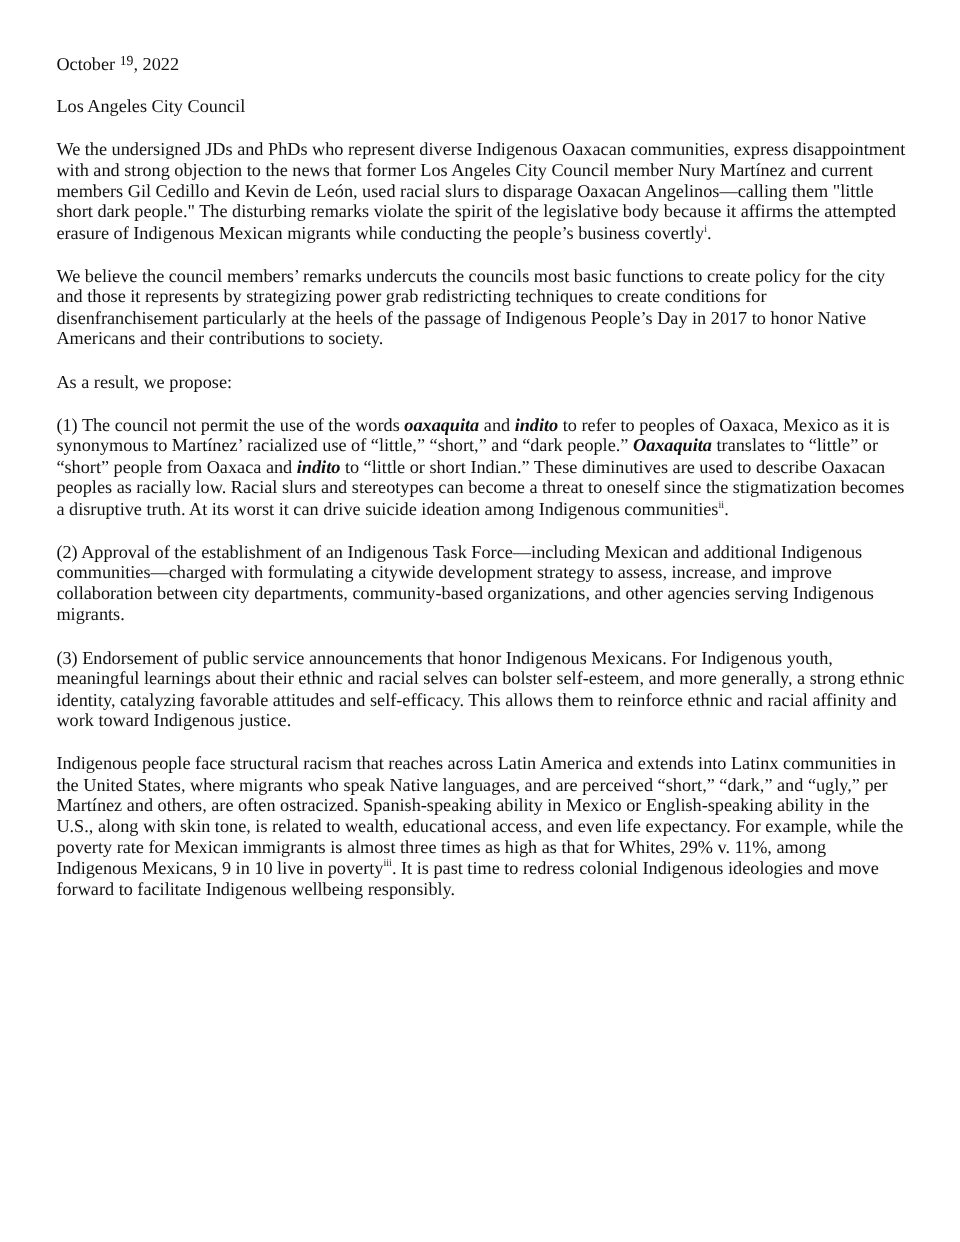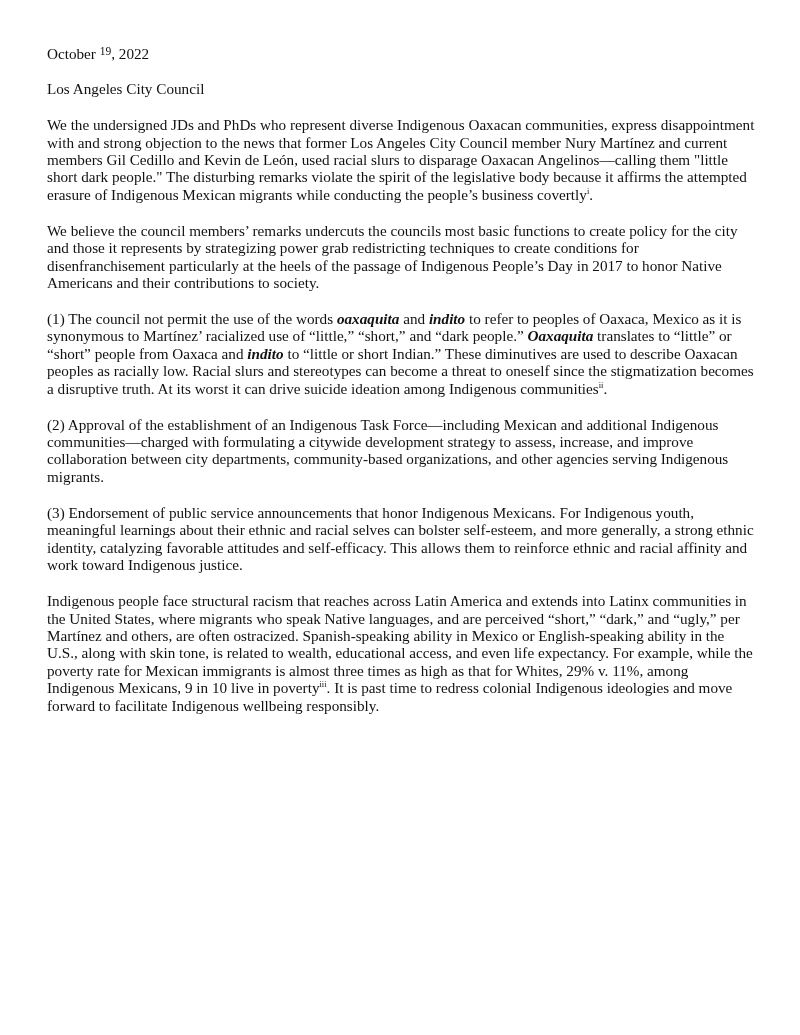--- a/index.html
+++ b/index.html
@@ -62,20 +62,21 @@
     <div class="block date-line"><span>October</span> <span class="date-day">19</span><span>, 2022</span></div>
 
     <div class="block address">
       <div>Los Angeles City Council</div>
     </div>
 
     <p class="para"><span>We the undersigned JDs and PhDs who represent diverse Indigenous Oaxacan communities, express disappointment with and strong objection to the news that former Los Angeles City Council member Nury Martínez and current members Gil Cedillo and Kevin de León, used racial slurs to disparage Oaxacan Angelinos—calling them "little short dark people."  The disturbing remarks violate the spirit of the legislative body because it affirms the attempted erasure of Indigenous Mexican migrants while conducting the people’s business covertly</span><sup class="fn">i</sup><span>.</span></p>
 
     <p class="para">We believe the council members’ remarks undercuts the councils most basic functions to create policy for the city and those it represents by strategizing power grab redistricting techniques to create conditions for disenfranchisement particularly at the heels of the passage of Indigenous People’s Day in 2017 to honor Native Americans and their contributions to society.</p>
 
+    <p class="para">As a result, we propose:</p>
 
     <p class="para"><span>(1) The council not permit the use of the words </span><em class="term">oaxaquita</em><span> and </span><em class="term">indito</em><span> to refer to peoples of Oaxaca, Mexico as it is synonymous to Martínez’ racialized use of “little,” “short,” and “dark people.”  </span><em class="term">Oaxaquita</em><span> translates to “little” or “short” people from Oaxaca and </span><em class="term">indito</em><span> to “little or short Indian.”  These diminutives are used to describe Oaxacan peoples as racially low.  Racial slurs and stereotypes can become a threat to oneself since the stigmatization becomes a disruptive truth.  At its worst it can drive suicide ideation among Indigenous communities</span><sup class="fn">ii</sup><span>.</span></p>
 
     <p class="para">(2) Approval of the establishment of an Indigenous Task Force—including Mexican and additional Indigenous communities—charged with formulating a citywide development strategy to assess, increase, and improve collaboration between city departments, community-based organizations, and other agencies serving Indigenous migrants.</p>
 
     <p class="para">(3) Endorsement of public service announcements that honor Indigenous Mexicans.  For Indigenous youth, meaningful learnings about their ethnic and racial selves can bolster self-esteem, and more generally, a strong ethnic identity, catalyzing favorable attitudes and self-efficacy.  This allows them to reinforce ethnic and racial affinity and work toward Indigenous justice.</p>
 
     <p class="para"><span>Indigenous people face structural racism that reaches across Latin America and extends into Latinx communities in the United States, where migrants who speak Native languages, and are perceived “short,” “dark,” and “ugly,” per Martínez and others, are often ostracized.  Spanish-speaking ability in Mexico or English-speaking ability in the U.S., along with skin tone, is related to wealth, educational access, and even life expectancy.  For example, while the poverty rate for Mexican immigrants is almost three times as high as that for Whites, 29% v. 11%, among Indigenous Mexicans, 9 in 10 live in poverty</span><sup class="fn">iii</sup><span>.  It is past time to redress colonial Indigenous ideologies and move forward to facilitate Indigenous wellbeing responsibly.</span></p>
 
   </div>

